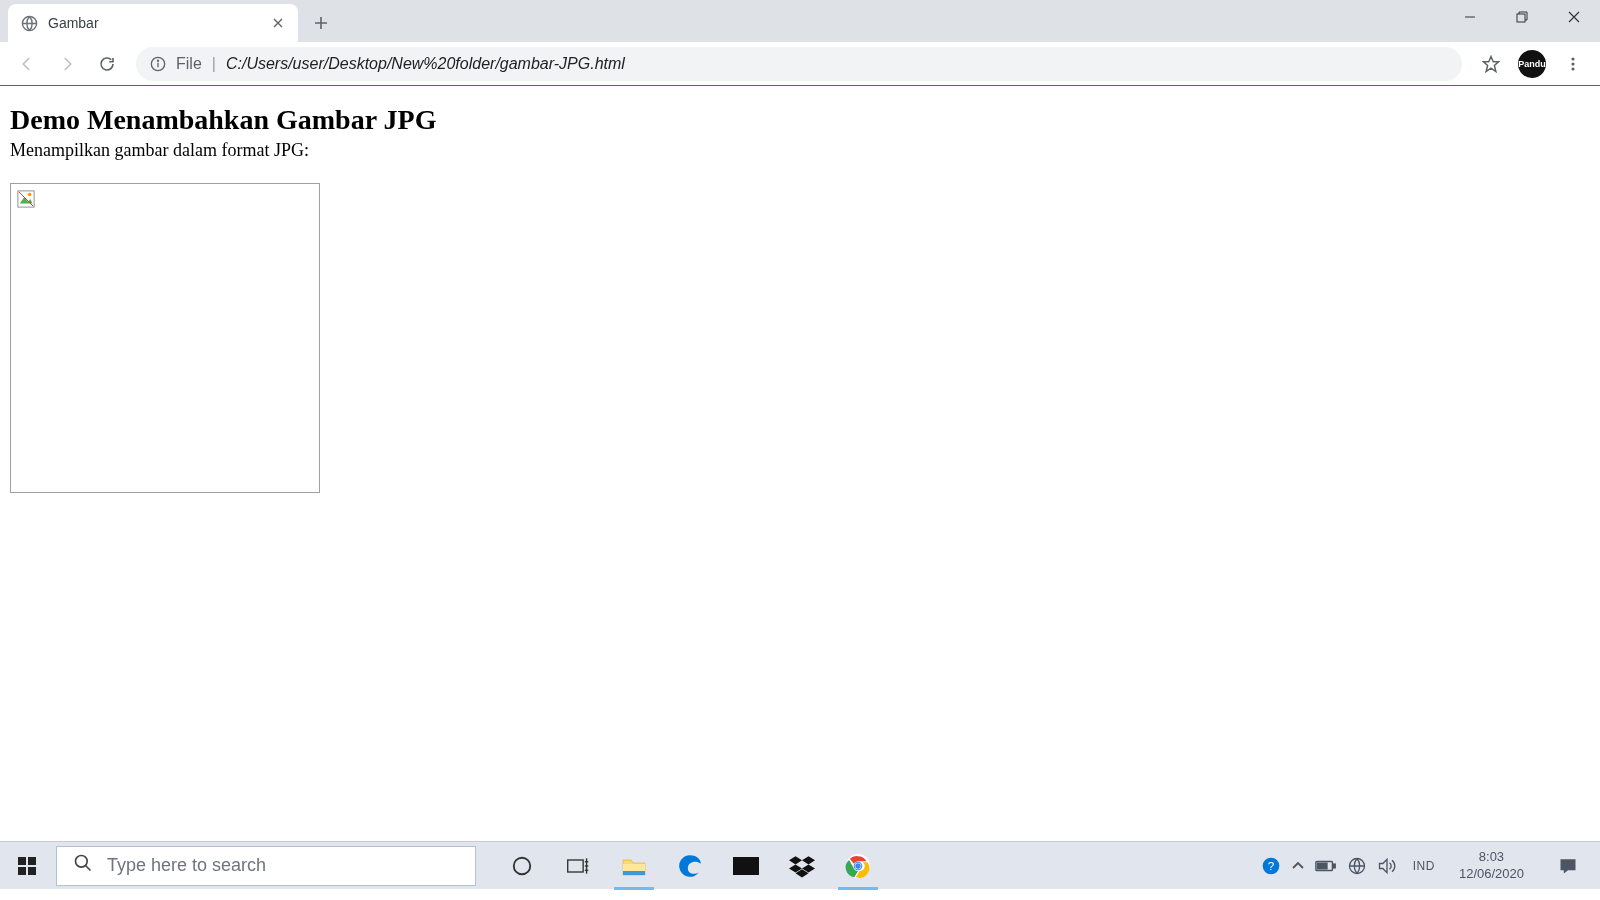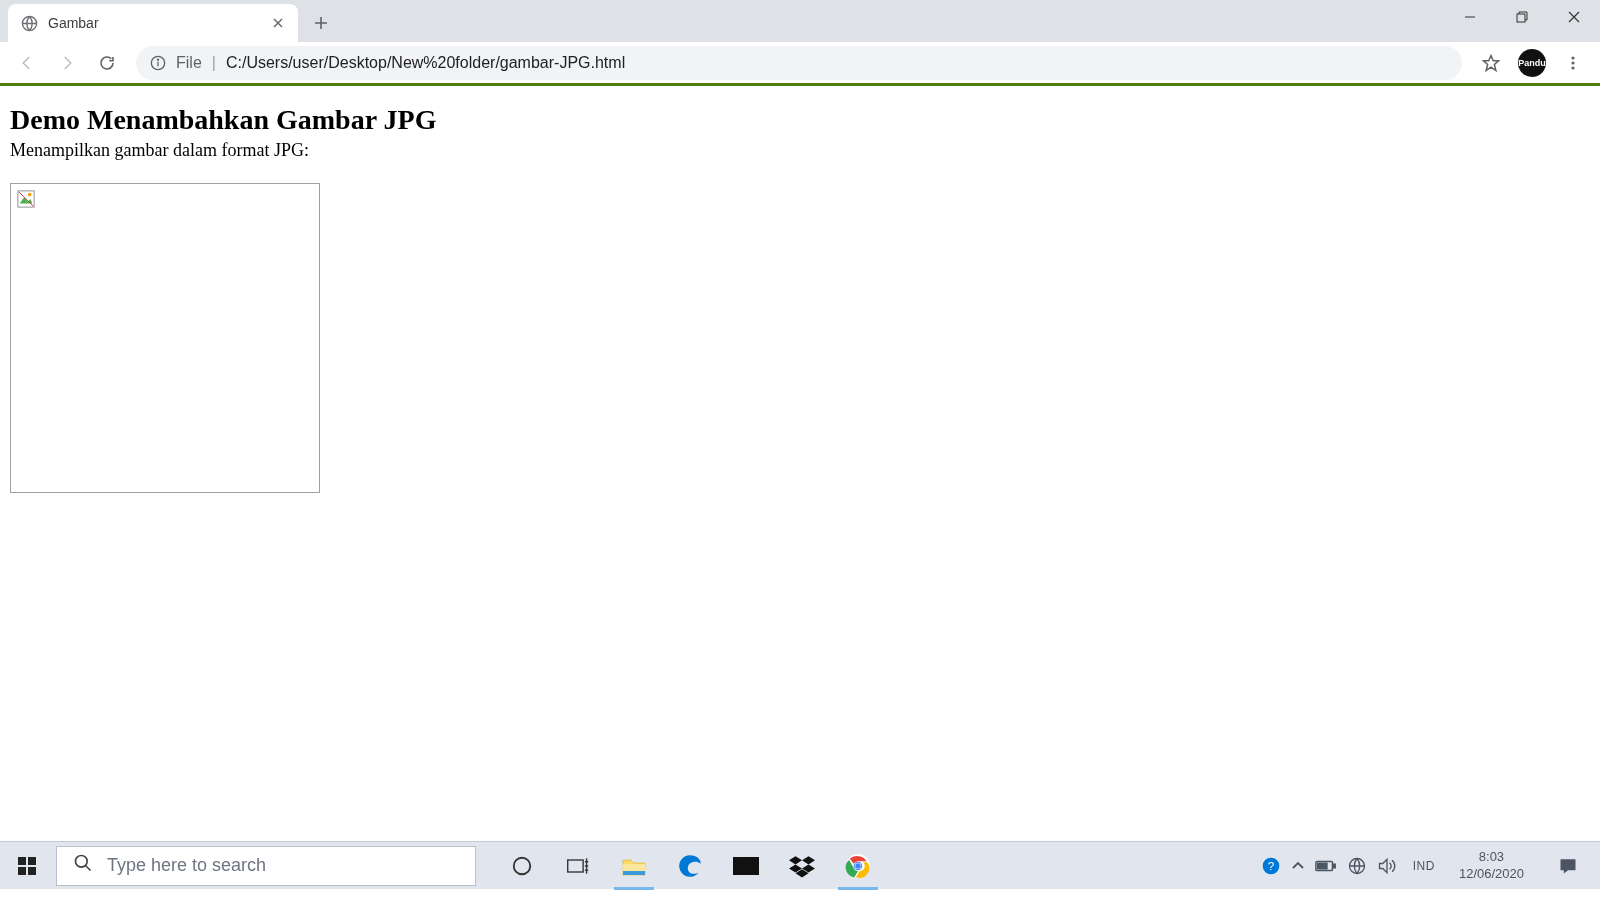--- a/index.html
+++ b/index.html
@@ -9,28 +9,28 @@
   .browser-chrome { width: 100%; height: 86px; background: #dee1e6; display: flex; flex-direction: column; }
   .tab-strip { height: 42px; display: flex; align-items: flex-end; padding-left: 8px; position: relative; }
   .tab { background: #fff; height: 38px; width: 290px; border-radius: 8px 8px 0 0; display: flex; align-items: center; padding: 0 12px; gap: 10px; font-size: 14px; color: #3c4043; position: relative; }
   .tab .favicon { width: 18px; height: 18px; display: flex; align-items: center; justify-content: center; }
   .tab .title { flex: 1; overflow: hidden; white-space: nowrap; }
   .tab .close { width: 16px; height: 16px; display:flex; align-items:center; justify-content:center; color:#5f6368; cursor:pointer; }
   .new-tab { width: 30px; height: 30px; display:flex; align-items:center; justify-content:center; margin-left:8px; margin-bottom:4px; color:#5f6368; cursor:pointer; border-radius:50%; }
   .win-controls { position:absolute; right:0; top:0; height:34px; display:flex; }
   .win-btn { width:52px; height:34px; display:flex; align-items:center; justify-content:center; color:#333; cursor:pointer; }
   
-  .toolbar { height: 44px; background: #fff; display:flex; align-items:center; padding: 16px 10px; gap: 6px; border-bottom: 3px solid #4d7c0f; }
+  .toolbar { height: 44px; background: #fff; display:flex; align-items:center; padding: 16px 10px; gap: 6px; border-bottom: 1px solid #4d7c0f; }
   .nav-btn { width: 34px; height: 34px; display:flex; align-items:center; justify-content:center; border-radius:50%; color:#5f6368; cursor:pointer; }
   .nav-btn.disabled { color:#bdc1c6; cursor:default; }
   .omnibox { flex:1; height: 34px; background:#f1f3f4; border-radius: 17px; display:flex; align-items:center; padding: 0 14px; gap:10px; font-size:16px; color:#202124; margin: 0 6px; }
   .omnibox .info-icon { color:#5f6368; display:flex; align-items:center; }
   .omnibox .file-label { color:#5f6368; }
   .omnibox .sep { color:#9aa0a6; }
-  .omnibox .url { flex:1; }
+  .omnibox .url { flex:1;font-style:italic; }
   .star-btn { width:34px; height:34px; display:flex; align-items:center; justify-content:center; border-radius:50%; color:#5f6368; cursor:pointer; }
   .profile-badge { width:28px; height:28px; border-radius:50%; background:#111; color:#fff; display:flex; align-items:center; justify-content:center; font-size:9px; font-weight:bold; margin: 0 4px; cursor:pointer; }
   .menu-btn { width:34px; height:34px; display:flex; align-items:center; justify-content:center; border-radius:50%; color:#5f6368; cursor:pointer; }
   
   
   .page { padding: 10px; font-family: "Times New Roman", serif; color:#000; }
   .page h1 { font-size: 28px; font-weight: bold; margin: 8px 0 4px 0; }
   .page p { font-size: 18px; margin-bottom: 22px; }
   .broken-img { width: 310px; height: 310px; border: 1px solid #a0a0a0; position: relative; background:#fff; }
   .broken-img .broken-icon { position:absolute; top:6px; left:6px; width:18px; height:18px; }

